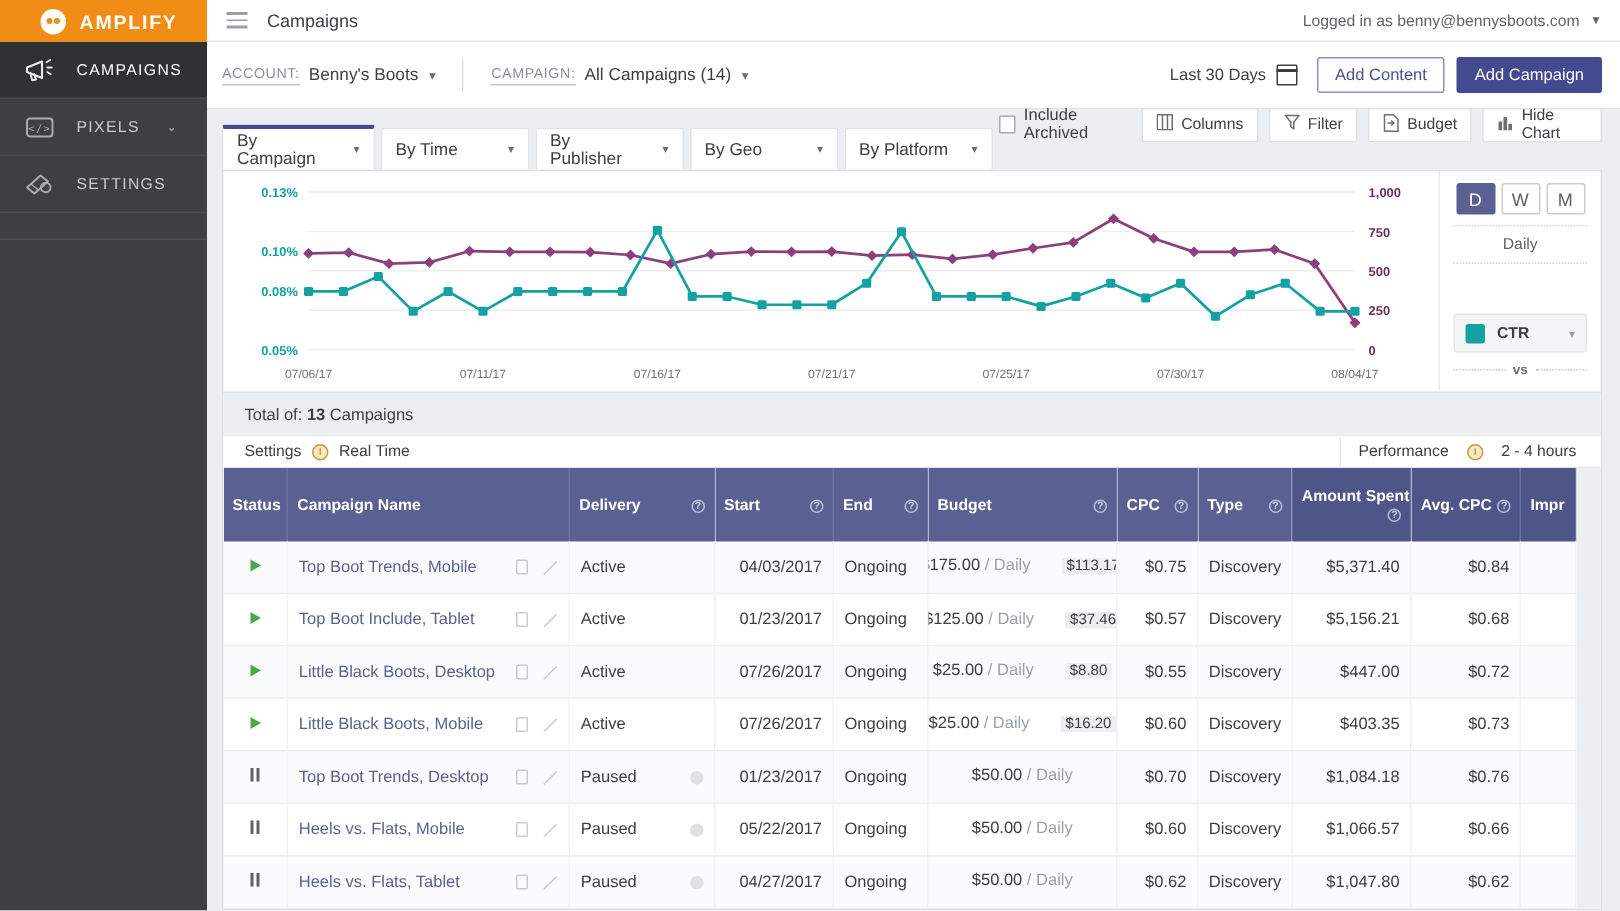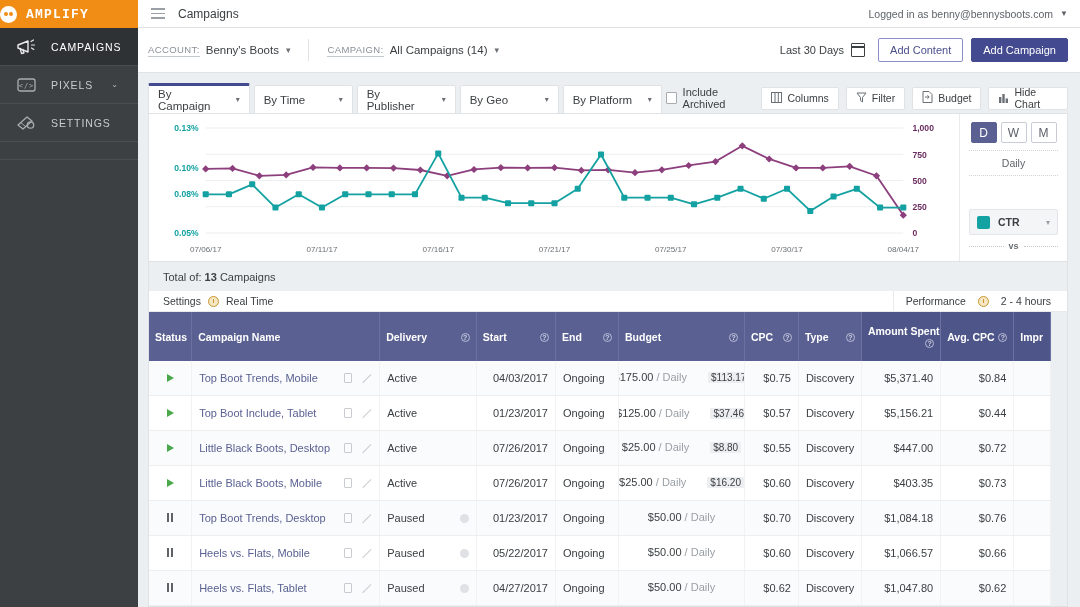--- a/index.html
+++ b/index.html
@@ -8,21 +8,21 @@
     font-family: "Liberation Sans", sans-serif;
     background: #eceff1;
     overflow: hidden;
   }
   .app { display: flex; width: 1080px; height: 607px; }
 
   
   .sidebar { width: 138px; background: #3c4043; flex: 0 0 138px; }
   .brand {
     height: 28px; background: #f18c15; display: flex; align-items: center;
-    padding-left: 0; gap: 9px; font-family: Liberation Mono, monospace;
+    padding-left: 27px; gap: 9px;
   }
   .brand-logo {
     width: 17px; height: 17px; border-radius: 50%; background: #fff;
     display: flex; align-items: center; justify-content: center; gap: 1.5px;
   }
   .brand-logo i { width: 4px; height: 4px; border-radius: 50%; background: #f18c15; display: block; }
   .brand-name { color: #fff; font-size: 13px; letter-spacing: 1.2px; font-weight: 600; }
   .nav-item {
     height: 38px; display: flex; align-items: center; padding-left: 14px; gap: 13px;
     border-bottom: 1px solid #4a4e52; color: #c9cccf; font-size: 10.5px;
@@ -75,21 +75,21 @@
     height: 40px; display: flex; align-items: flex-end; padding: 0 12px 0 10px;
     flex: 0 0 40px; background: #eceff1; gap: 4px;
   }
   .tab {
     height: 28px; min-width: 99px; background: #fff; border: 1px solid #dfe3e6;
     border-radius: 2px 2px 0 0; display: flex; align-items: center; justify-content: space-between;
     padding: 0 9px; font-size: 11.5px; color: #3c4043; cursor: pointer; border-bottom: none;
   }
   .tab.active { border-top: 3px solid #434a8f; height: 30px; }
   .tab .tchev { font-size: 8px; color: #6b7075; margin-left: 12px; }
-  .tool-wrap { display: flex; align-items: center; gap: 7px; margin-left: auto; padding-bottom: 3px; }
+  .tool-wrap { display: flex; align-items: center; gap: 7px; margin-left: auto; padding-bottom: 18px; }
   .chk-wrap { display: flex; align-items: center; gap: 6px; font-size: 11px; color: #3c4043; cursor: pointer; }
   .chk { width: 12px; height: 12px; border: 1.4px solid #a7acb1; border-radius: 1px; background: #fff; }
   .tbtn {
     height: 23px; padding: 0 9px; background: #fff; border: 1px solid #dfe3e6; border-radius: 2px;
     display: flex; align-items: center; gap: 5px; font-size: 10.5px; color: #3c4043; cursor: pointer;
   }
 
   
   .chartcard { background: #fff; margin: 0 12px 0 10px; border: 1px solid #dfe3e6;
     height: 149px; display: flex; flex: 0 0 149px; }
@@ -522,21 +522,21 @@
                 <td>Ongoing</td>
                 <td>
                   <div class="budget-cell">
                     <div><span class="bmain">$125.00</span> <span class="bdaily">/ Daily</span></div>
                     <div><span class="bsub">$37.46</span></div>
                   </div>
                 </td>
                 <td class="r">$0.57</td>
                 <td class="">Discovery</td>
                 <td class="r">$5,156.21</td>
-                <td class="r">$0.44</td>
+                <td class="r">$0.68</td>
                 <td class="r"></td>
               </tr>
               <tr class="zebra">
                 <td style="text-align: center;"><span class="play" style="display: inline-flex; align-items: center;"></span></td>
                 <td>
                   <div class="cname-cell">
                     <span class="cname">Little Black Boots, Desktop</span>
                     <span class="cname-icons">
                       <span class="ic-copy"></span>
                       <span class="ic-pencil"></span>

